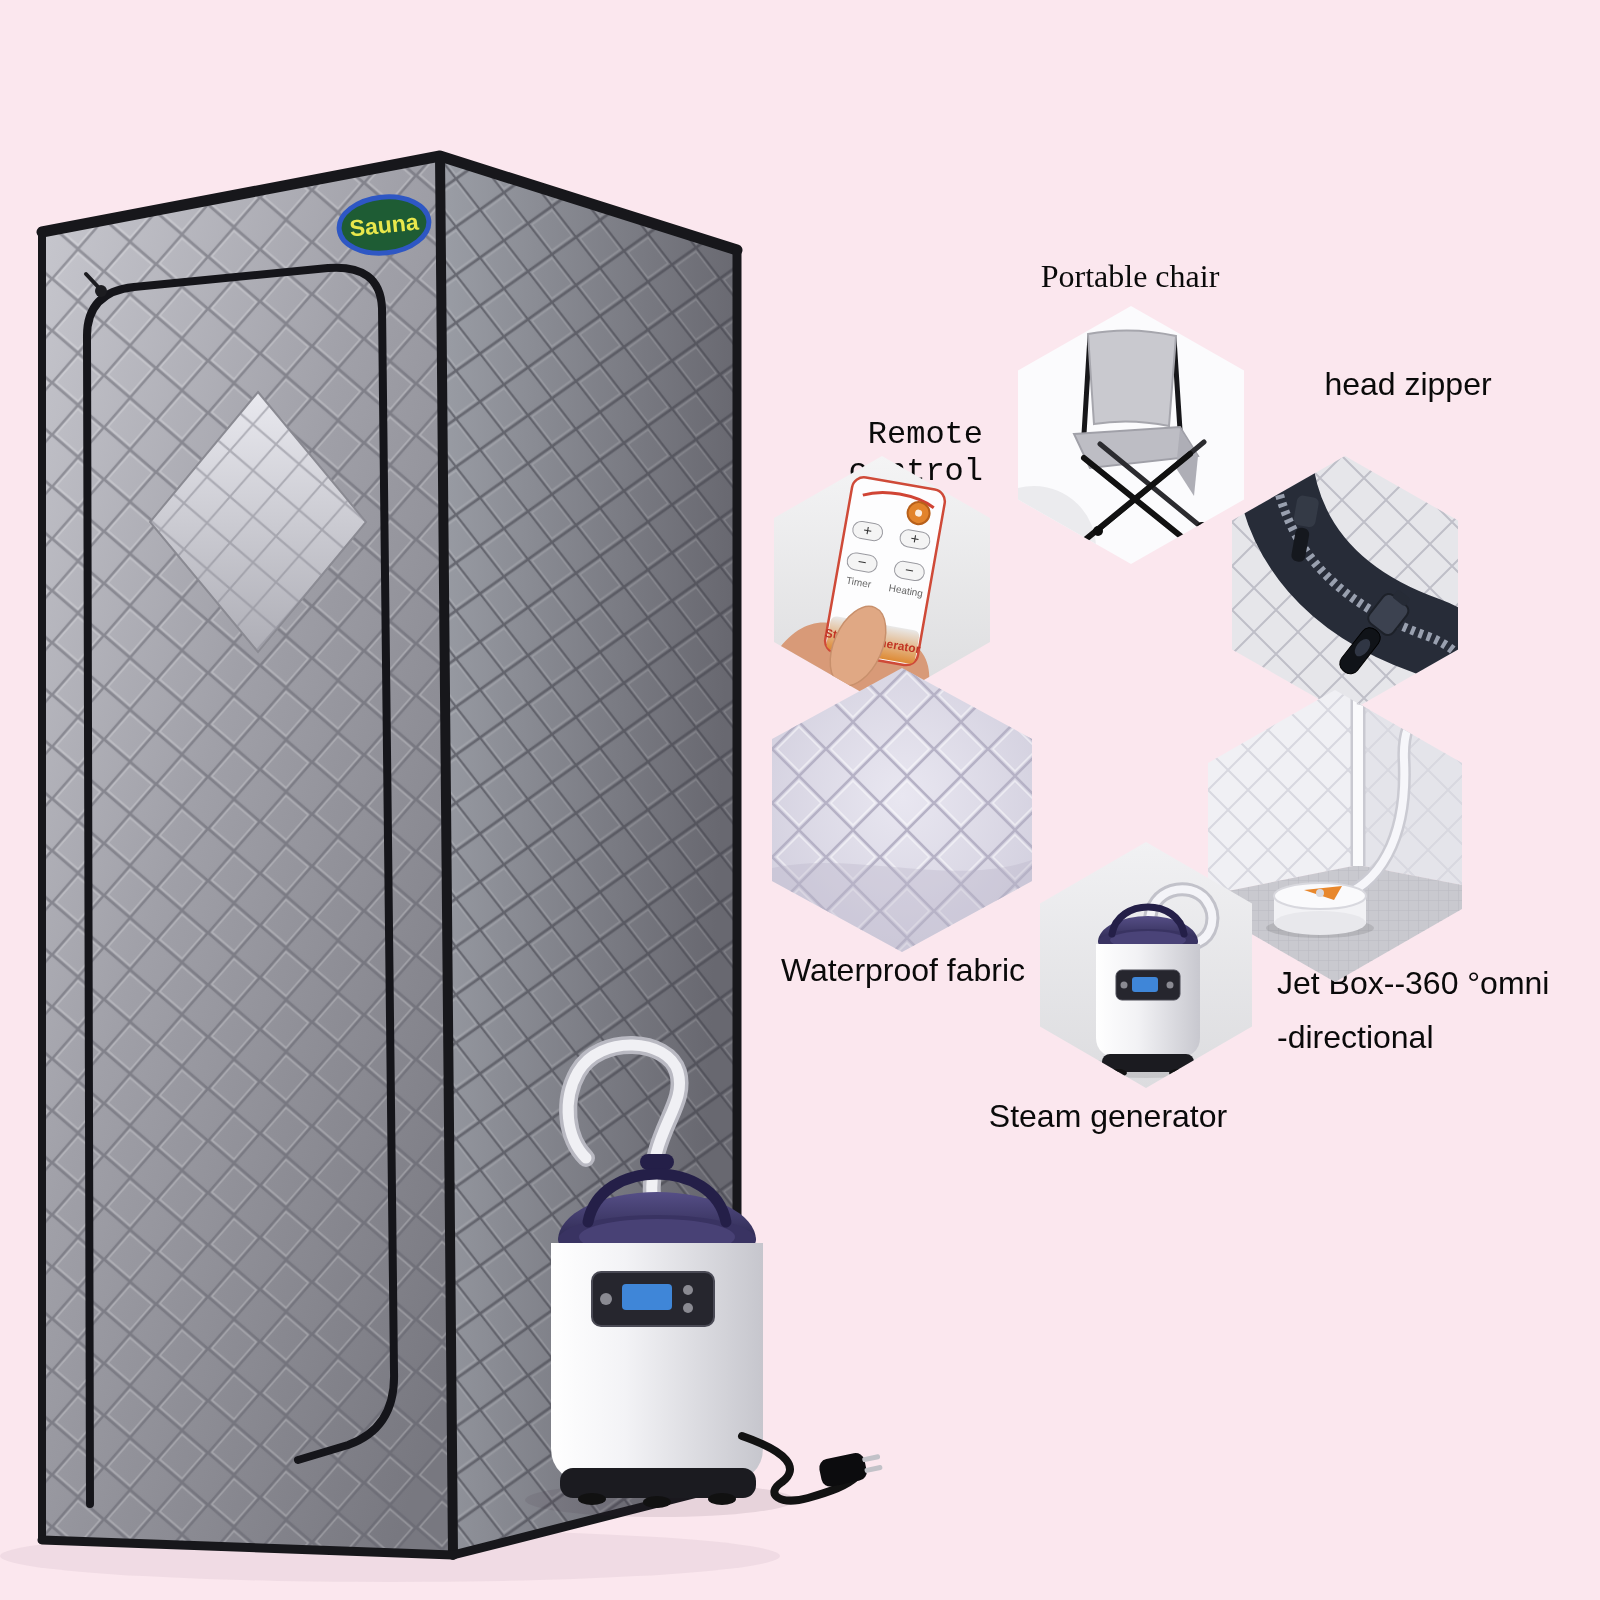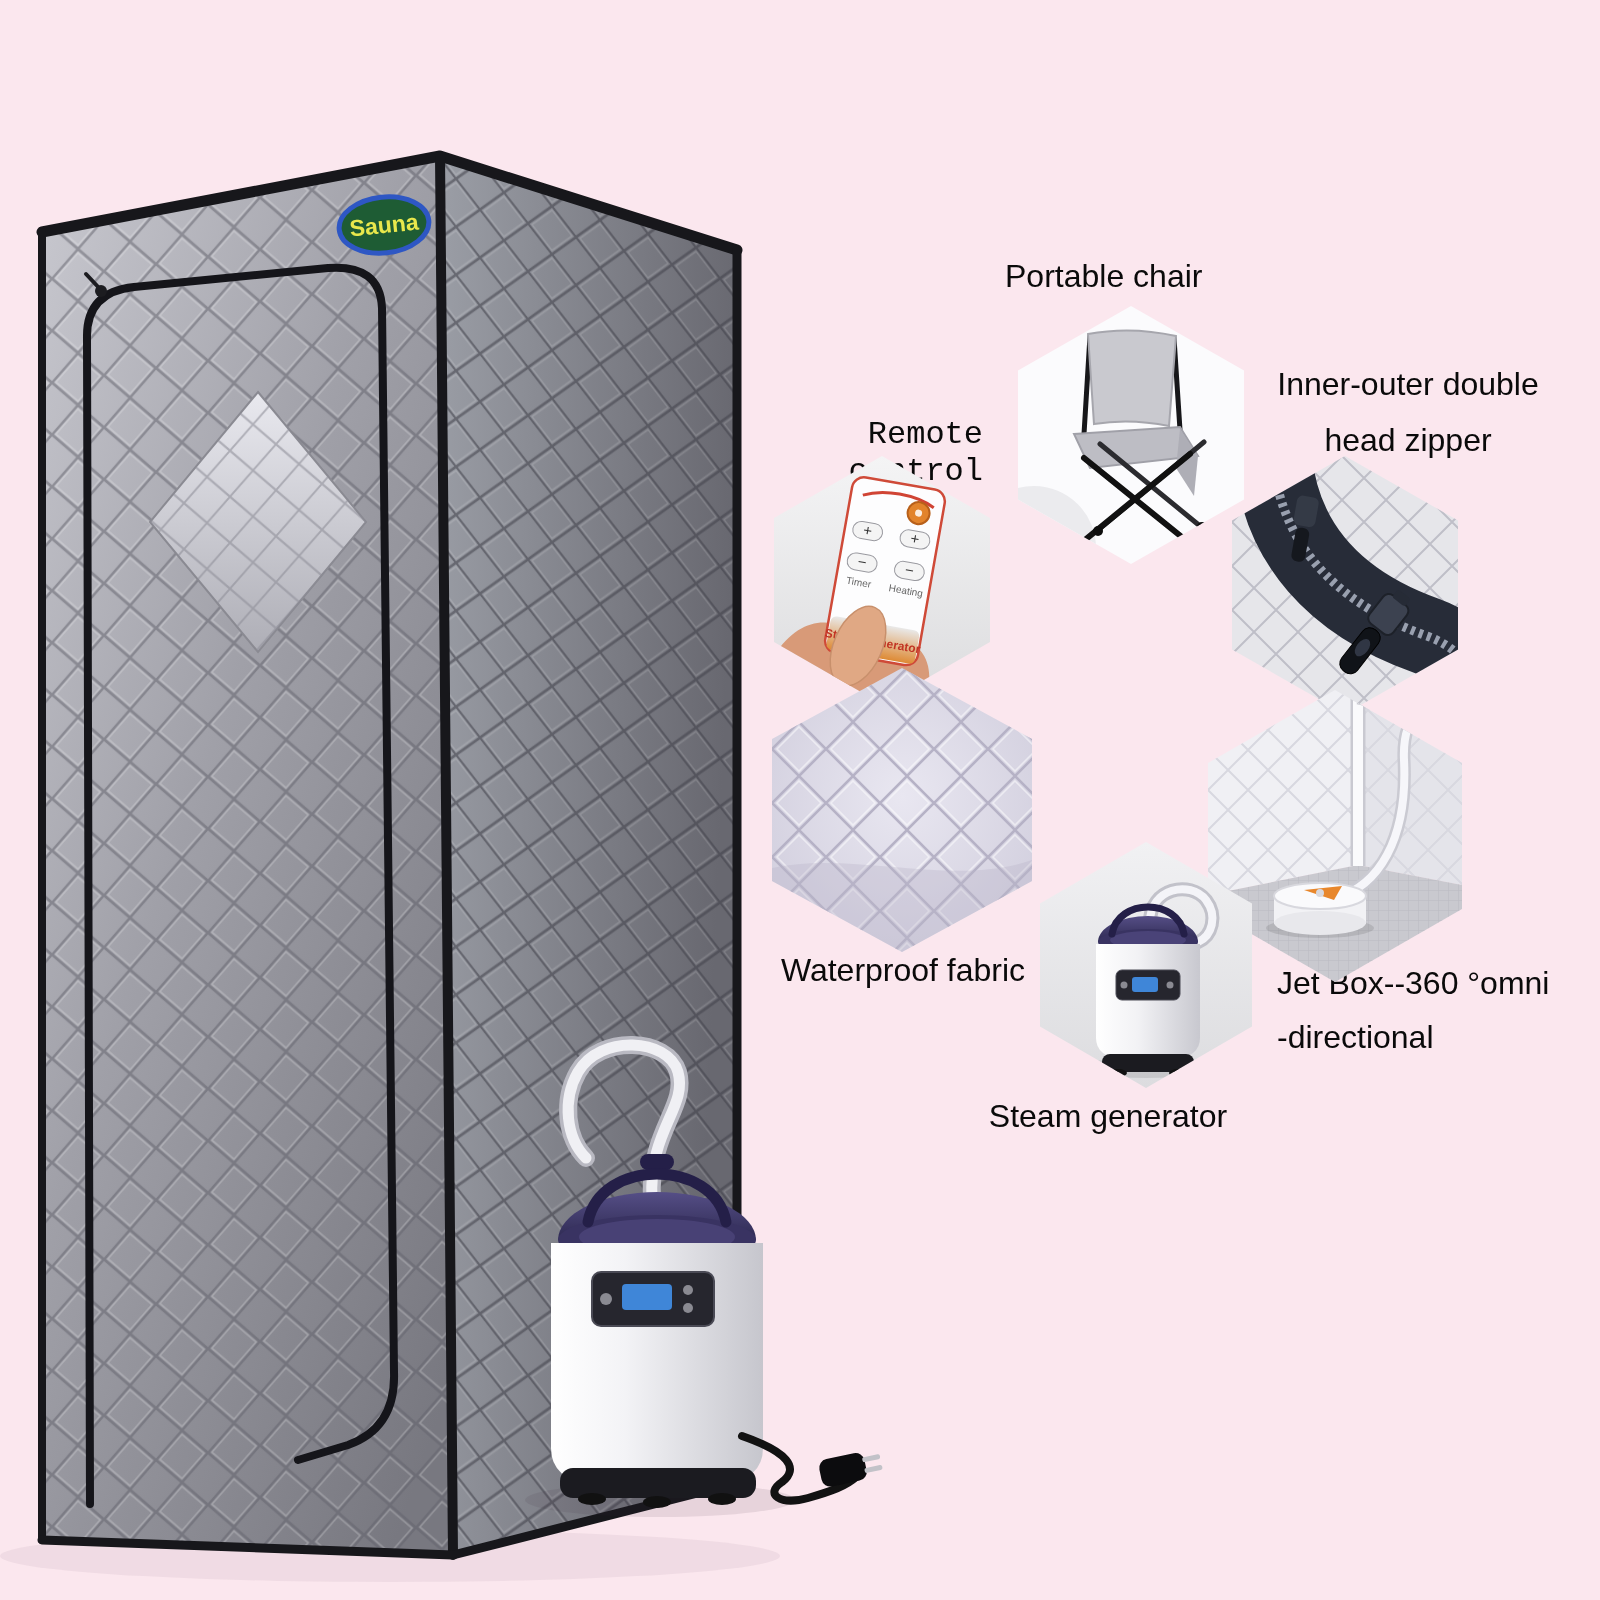--- a/index.html
+++ b/index.html
@@ -4,21 +4,21 @@
 <style>
   html,body{margin:0;padding:0;}
   #stage{
     position:relative;width:1600px;height:1600px;overflow:hidden;
     background:#fbe7ee;
     font-family:"Liberation Sans",sans-serif;
   }
   svg text{font-family:"Liberation Sans",sans-serif;}
   .abs{position:absolute;}
   .label{position:absolute;font-size:32px;color:#0a0a0a;}
-  #lbl-chair{left:1005px;top:258px;width:250px;text-align:left;}
+  #lbl-chair{left:1005px;top:258px;width:250px;text-align:center;font-family:Liberation Serif, serif;}
   #lbl-remote{left:748px;top:416px;width:235px;text-align:right;font-family:Liberation Mono, monospace;}
   #lbl-zip{left:1258px;top:356px;width:300px;text-align:center;line-height:56px;}
   #lbl-fab{left:728px;top:952px;width:350px;text-align:center;}
   #lbl-gen{left:978px;top:1098px;width:260px;text-align:center;}
   #lbl-jet{left:1260px;top:956px;line-height:54px;margin-left:17px;}
   .hex{position:absolute;clip-path:polygon(50% 0,100% 25%,100% 75%,50% 100%,0 75%,0 25%);}
   .hex svg{display:block;width:100%;height:100%;}
   #hex-chair{left:1018px;top:306px;width:226px;height:258px;}
   #hex-remote{left:774px;top:456px;width:216px;height:248px;}
   #hex-zip{left:1232px;top:456px;width:226px;height:258px;}
@@ -142,21 +142,20 @@
           <rect x="864" y="1462" width="18" height="5" rx="2" fill="#c2c2c8"></rect>
           <rect x="864" y="1473" width="18" height="5" rx="2" fill="#c2c2c8"></rect>
         </g>
       </g>
     </g>
   </svg>
 
   <div id="lbl-chair" class="label">Portable chair</div>
   <div id="lbl-remote" class="label">Remote control</div>
   <div id="lbl-zip" class="label">
-    <div>Inner-outer double</div>
     <div>head zipper</div>
   </div>
   <div id="lbl-fab" class="label">Waterproof fabric</div>
   <div id="lbl-gen" class="label">Steam generator</div>
   <div id="lbl-jet" class="label">
     <div>Jet Box--360 °omni</div>
     <div>-directional</div>
   </div>
 
   <div id="hex-chair" class="hex">

